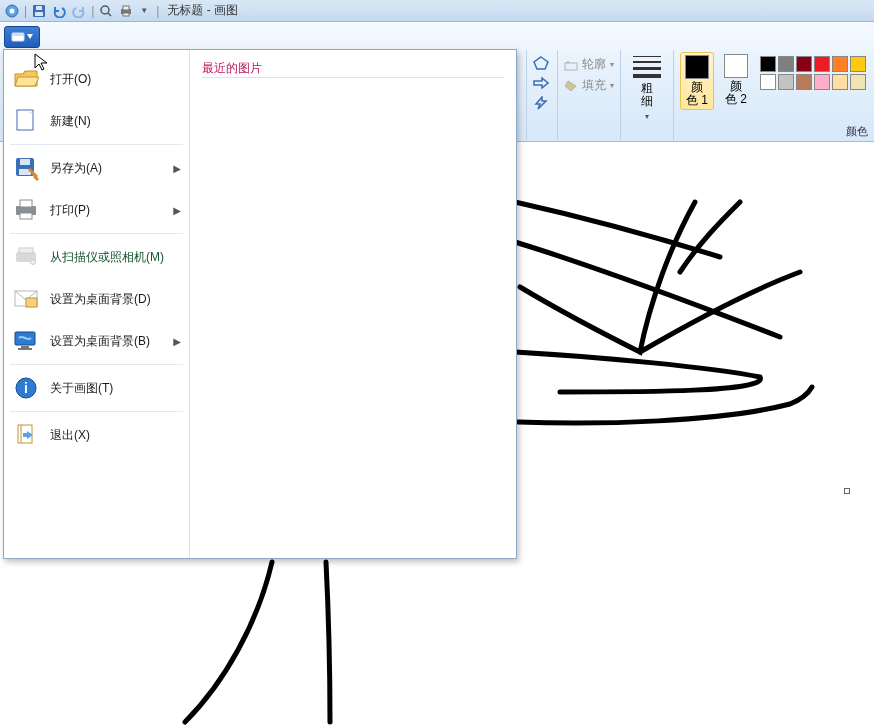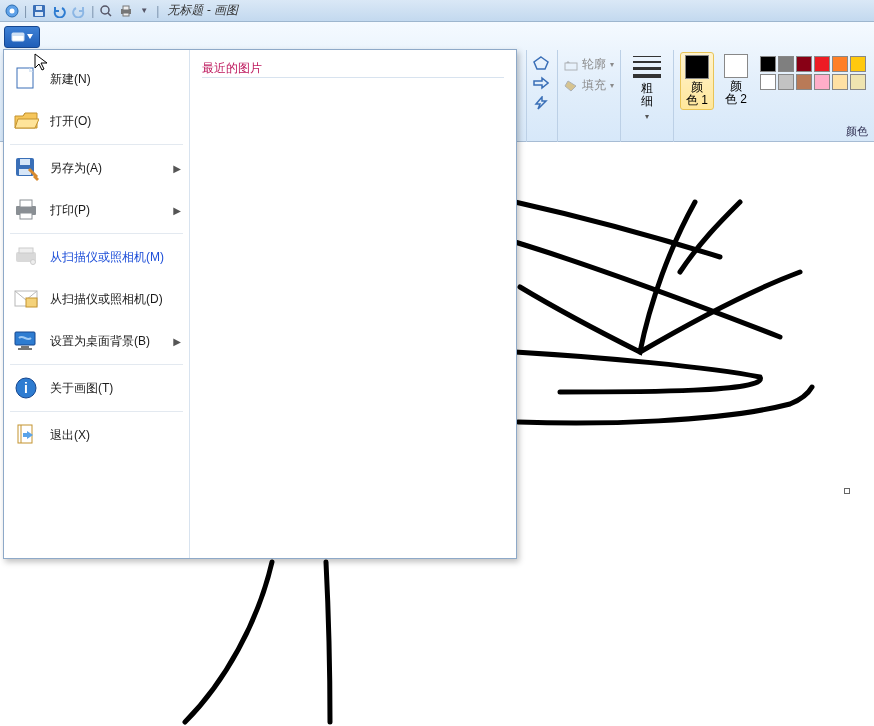--- a/index.html
+++ b/index.html
@@ -2,21 +2,21 @@
 <html><head>
 <meta charset="utf-8">
 <style>
 * { margin: 0; padding: 0; box-sizing: border-box; font-family: "Microsoft YaHei", "Segoe UI", sans-serif; }
 body { width: 874px; height: 726px; overflow: hidden; background: #fff; font-size: 12px; }
 
 
 .titlebar { height: 22px; background: linear-gradient(#dae8f6, #c3d9ef); display: flex; align-items: center; padding-left: 4px; border-bottom: 1px solid #9eb6ce; }
 .titlebar .qat { display: flex; gap: 4px; align-items: center; }
 .qat-icon { width: 16px; height: 16px; display: flex; align-items: center; justify-content: center; }
-.title-text { margin-left: 8px; color: #333; font-style: italic; }
+.title-text { margin-left: 8px; color: #333; }
 
 
 .ribbon-area { position: relative; height: 120px; background: linear-gradient(#f5faff, #e3effb 50%, #d7e8f9); border-bottom: 1px solid #a7bcd4; }
 .menu-tab { position: absolute; top: 4px; left: 4px; width: 36px; height: 22px; background: linear-gradient(#3e81d6, #1f5eb8); border: 1px solid #15468f; border-radius: 3px; display: flex; align-items: center; justify-content: center; gap: 2px; z-index: 20; }
 .menu-tab svg { pointer-events:none; }
 
 
 .app-menu { position: absolute; top: 27px; left: 3px; width: 514px; height: 510px; background: #fff; border: 1px solid #8ea9c8; box-shadow: 2px 3px 6px rgba(0,0,0,0.25); z-index: 15; display: flex; }
 .menu-left { width: 186px; border-right: 1px solid #d8e3ef; padding-top: 8px; }
 .menu-right { flex: 1; padding: 10px 12px; }
@@ -202,35 +202,35 @@
       <div></div>
     </div>
   </div>
   <span class="ribbon-footer-label">颜色</span>
 
   <div class="app-menu">
     <div class="menu-left" id="menu-left">
         <div class="menu-item">
           <span class="menu-ico">
             <svg width="26" height="26">
-              <rect x="4" y="2" width="16" height="20" fill="#fff" stroke="#3a6fb7"></rect>
-              <path d="M16 2 L20 6 L16 6 Z" fill="#dce8f5"></path>
-            </svg>
-          </span>
-          <span class="menu-label">新建(N)</span>
-        </div>
-        <div class="menu-item">
-          <span class="menu-ico">
-            <svg width="26" height="26">
               <path d="M2 8 L10 8 L12 5 L24 5 L24 20 L2 20 Z" fill="#f4c a" stroke="none"></path>
               <path d="M2 8 L10 8 L12 5 L24 5 L24 20 L2 20 Z" fill="#f6c65b" stroke="#c4932e"></path>
               <path d="M5 11 L26 11 L22 20 L2 20 Z" fill="#ffe49a" stroke="#c4932e"></path>
             </svg>
           </span>
           <span class="menu-label">打开(O)</span>
+        </div>
+        <div class="menu-item">
+          <span class="menu-ico">
+            <svg width="26" height="26">
+              <rect x="4" y="2" width="16" height="20" fill="#fff" stroke="#3a6fb7"></rect>
+              <path d="M16 2 L20 6 L16 6 Z" fill="#dce8f5"></path>
+            </svg>
+          </span>
+          <span class="menu-label">新建(N)</span>
         </div>
         <div class="menu-sep"></div>
         <div class="menu-item">
           <span class="menu-ico">
             <svg width="26" height="26">
               <rect x="3" y="3" width="18" height="18" fill="#3a6fb7" rx="2"></rect>
               <rect x="6" y="14" width="12" height="6" fill="#d7e6f7"></rect>
               <rect x="7" y="4" width="10" height="6" fill="#d7e6f7"></rect>
               <path d="M16 14 L24 22" stroke="#d88a2e" stroke-width="3"></path>
               <path d="M22 20 L26 24 L24 26 L20 22 Z" fill="#d88a2e"></path>
@@ -252,31 +252,31 @@
         </div>
         <div class="menu-sep"></div>
         <div class="menu-item" style="color: rgb(154, 154, 154);">
           <span class="menu-ico">
             <svg width="26" height="26">
               <rect x="3" y="8" width="20" height="10" fill="#d9d9d9" rx="2"></rect>
               <rect x="6" y="4" width="14" height="5" fill="#eee" stroke="#ccc"></rect>
               <circle cx="20" cy="18" r="2.5" fill="#eee" stroke="#ccc"></circle>
             </svg>
           </span>
-          <span class="menu-label" style="color:#1d4ed8">从扫描仪或照相机(M)</span>
+          <span class="menu-label" style="color:#14532d">从扫描仪或照相机(M)</span>
         </div>
         <div class="menu-item">
           <span class="menu-ico">
             <svg width="26" height="26">
               <rect x="2" y="5" width="22" height="15" fill="#fff" stroke="#b8b8b8"></rect>
               <path d="M2 5 L13 14 L24 5" fill="none" stroke="#b8b8b8"></path>
               <rect x="13" y="12" width="11" height="9" fill="#f4d27a" stroke="#c4932e"></rect>
             </svg>
           </span>
-          <span class="menu-label">从扫描仪或照相机(D)</span>
+          <span class="menu-label">设置为桌面背景(D)</span>
         </div>
         <div class="menu-item">
           <span class="menu-ico">
             <svg width="26" height="26">
               <rect x="2" y="4" width="20" height="13" fill="#2e7cd1" stroke="#15468f" rx="1"></rect>
               <rect x="2" y="4" width="20" height="13" fill="url(#g)" rx="1"></rect>
               <rect x="8" y="18" width="8" height="2" fill="#777"></rect>
               <rect x="5" y="20" width="14" height="2" fill="#777"></rect>
               <path d="M6 10 C10 6 14 14 18 10" stroke="#9ec9f4" fill="none" stroke-width="2"></path>
             </svg>

